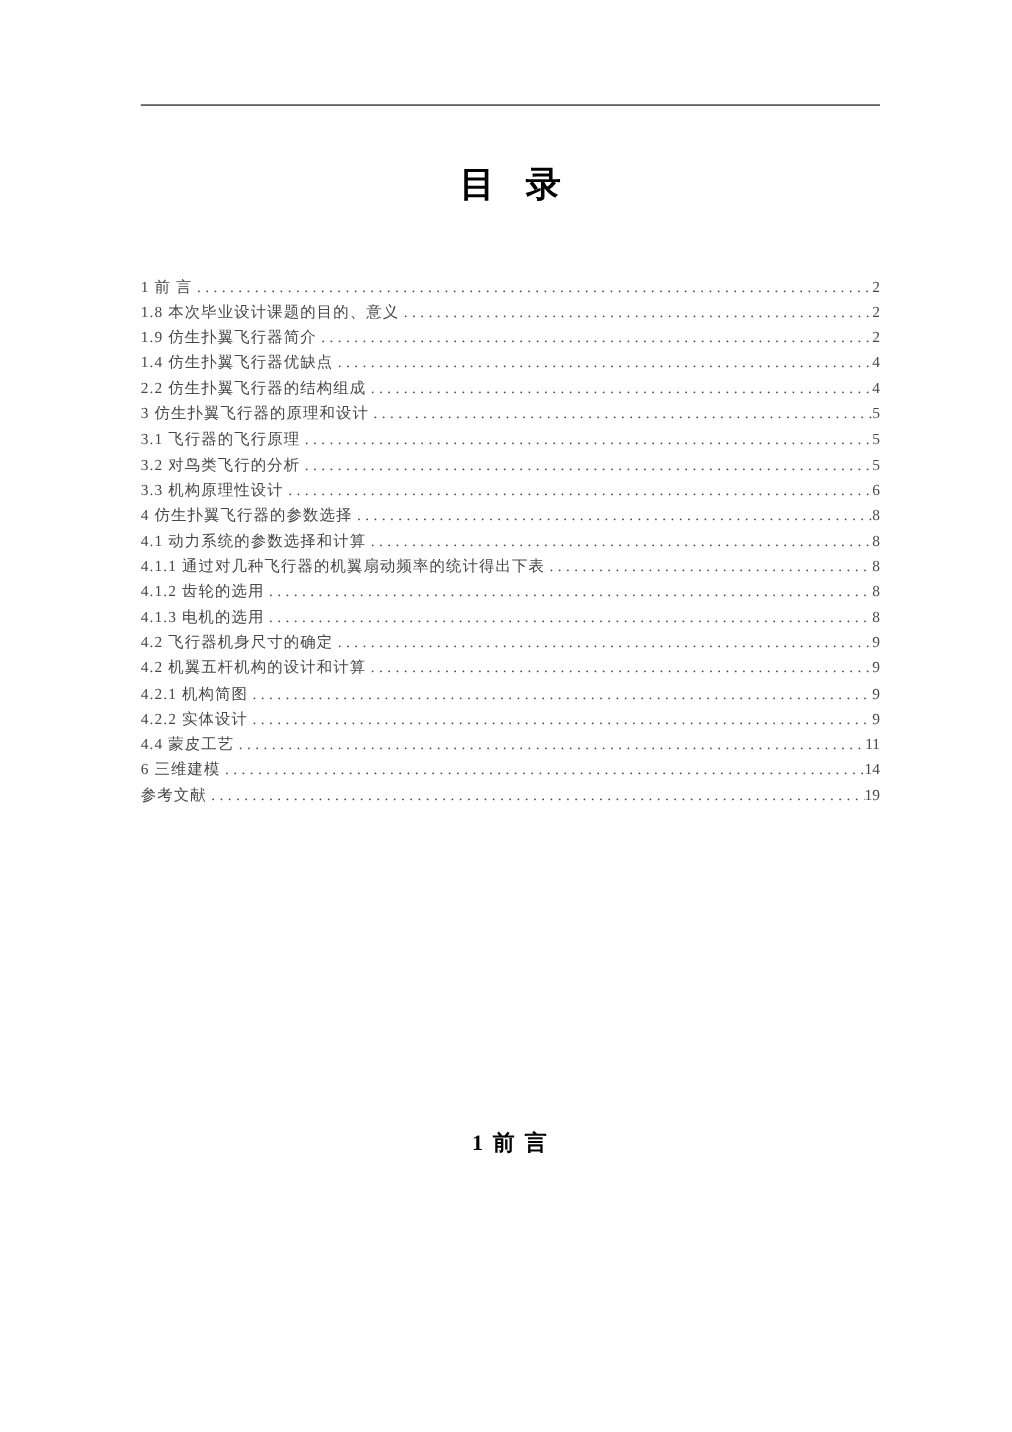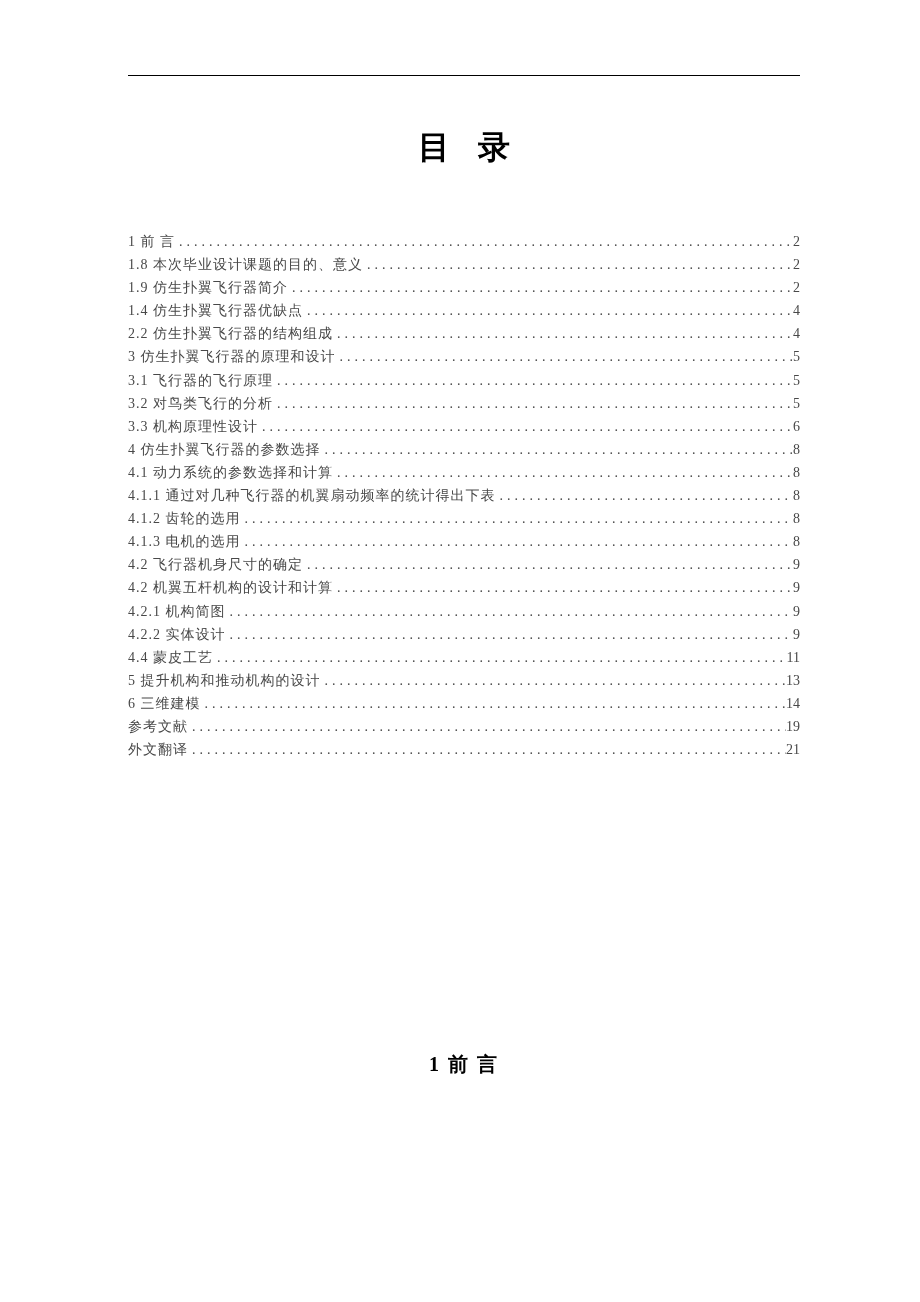--- a/index.html
+++ b/index.html
@@ -9,20 +9,21 @@
     }
     body {
       background: #ffffff;
       font-family: "SimSun", "宋体", serif;
       width: 920px;
       min-height: 1302px;
       position: relative;
     }
     .page {
       padding: 75px 120px 60px 128px;
+      margin-top: 20px;
     }
     .top-rule {
       border-top: 1.5px solid #000;
       margin-bottom: 50px;
     }
     .title {
       text-align: center;
       font-size: 32px;
       font-weight: bold;
       letter-spacing: 28px;
@@ -166,35 +167,25 @@
         <span class="toc-label">4.2.2 实体设计</span>
         <span class="toc-dots"></span>
         <span class="toc-page">9</span>
       </div>
       <div class="toc-row">
         <span class="toc-label">4.4 蒙皮工艺</span>
         <span class="toc-dots"></span>
         <span class="toc-page">11</span>
       </div>
       <div class="toc-row">
-        <span class="toc-label">5 提升机构和推动机构的设计</span>
-        <span class="toc-dots"></span>
-        <span class="toc-page">13</span>
-      </div>
-      <div class="toc-row">
         <span class="toc-label">6 三维建模</span>
         <span class="toc-dots"></span>
         <span class="toc-page">14</span>
       </div>
       <div class="toc-row">
         <span class="toc-label">参考文献</span>
         <span class="toc-dots"></span>
         <span class="toc-page">19</span>
       </div>
-      <div class="toc-row">
-        <span class="toc-label">外文翻译</span>
-        <span class="toc-dots"></span>
-        <span class="toc-page">21</span>
-      </div>
     </div>
 
   <div class="section-heading">1 前 言</div>
 </div>
 
 </body></html>

